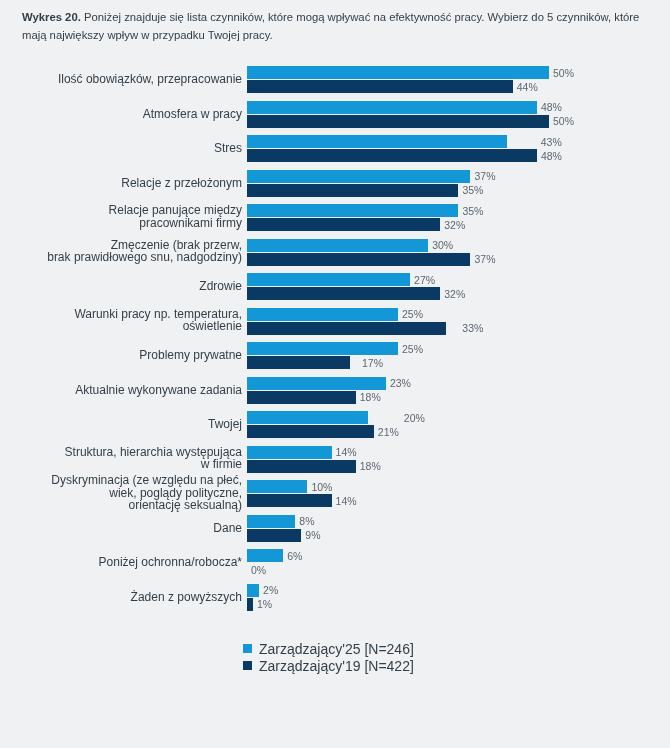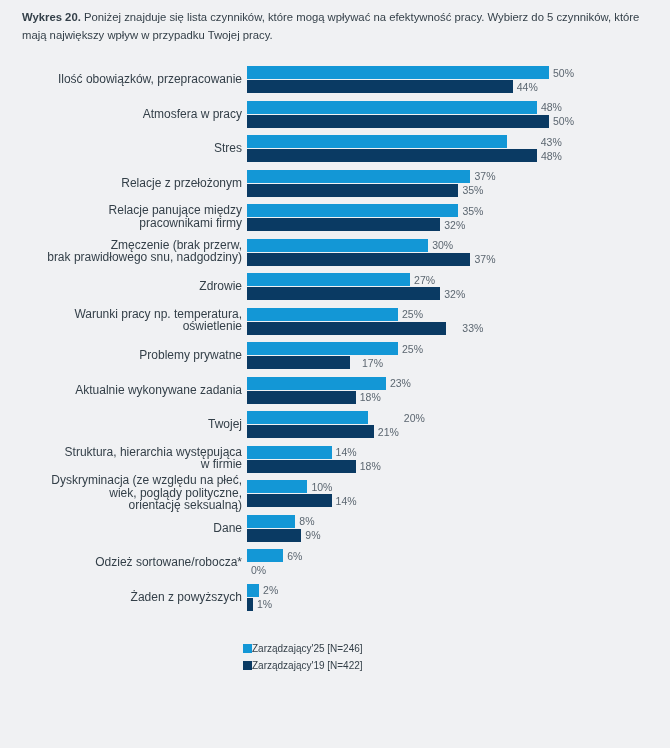--- a/index.html
+++ b/index.html
@@ -97,22 +97,23 @@
     height: 17px;
   }
   .legend-swatch {
     width: 9px;
     height: 9px;
     flex: 0 0 9px;
   }
   .legend-swatch.light { background: #1397d6; }
   .legend-swatch.dark  { background: #0a3a63; }
   .legend-label {
-    font-size: 10px;
+    font-size: 14px;
     color: #333f48;
+    margin-left: 7px;
   }
 
   
   .footnotes {
     position: absolute;
     left: 27px;
     top: 694px;
     font-size: 9.3px;
     line-height: 13.5px;
     color: #5b6670;
@@ -311,21 +312,21 @@
             <div class="bar light" style="width: 48.32px;"></div>
             <span class="bar-value" style="left: 48.32px;">8%</span>
           </div>
           <div class="bar-line">
             <div class="bar dark" style="width: 54.36px;"></div>
             <span class="bar-value" style="left: 54.36px;">9%</span>
           </div>
         </div>
       </div>
       <div class="row">
-        <div class="row-label">Odzież sortowane/robocza*</div>
+        <div class="row-label">Poniżej ochronna/robocza*</div>
         <div class="bars">
           <div class="bar-line">
             <div class="bar light" style="width: 36.24px;"></div>
             <span class="bar-value" style="left: 36.24px;">6%</span>
           </div>
           <div class="bar-line">
             <span class="bar-value" style="left: 0px;">0%</span>
           </div>
         </div>
       </div>

